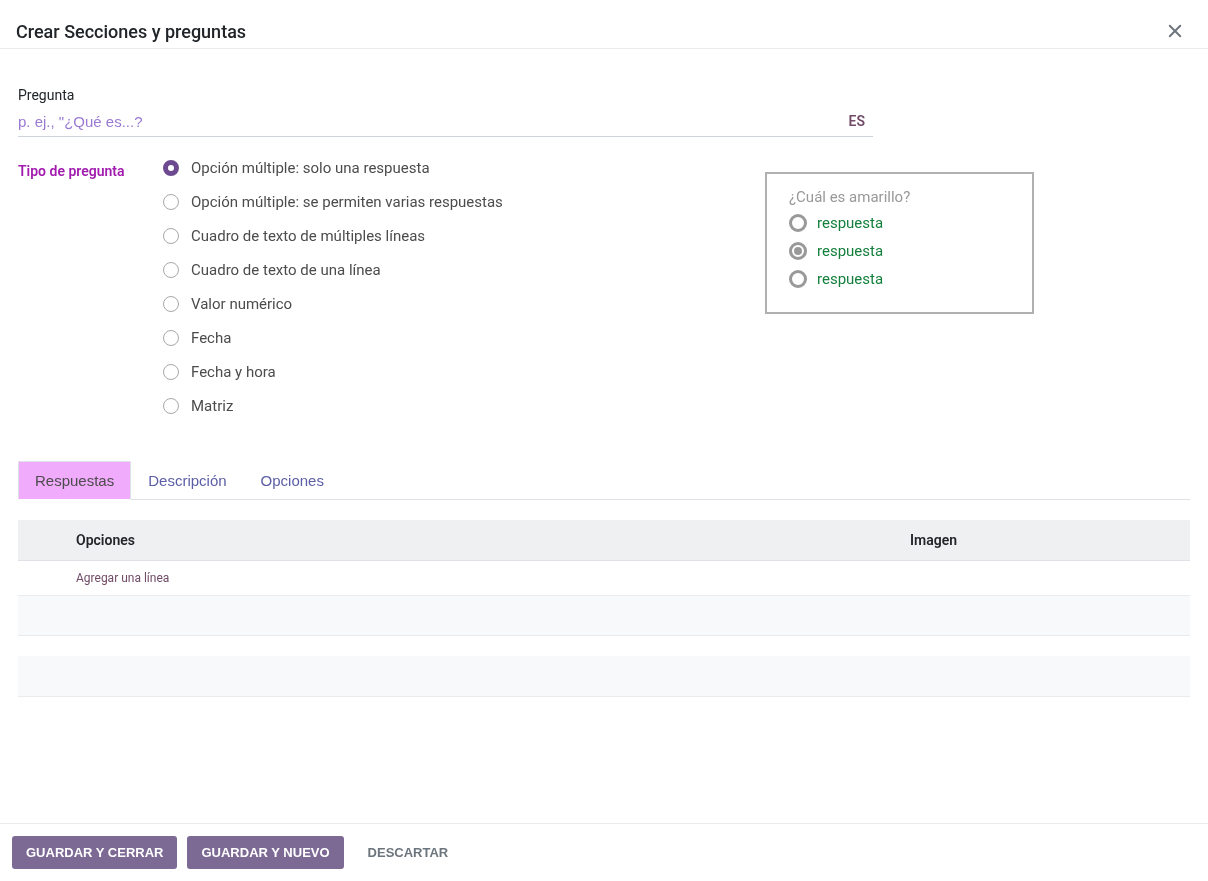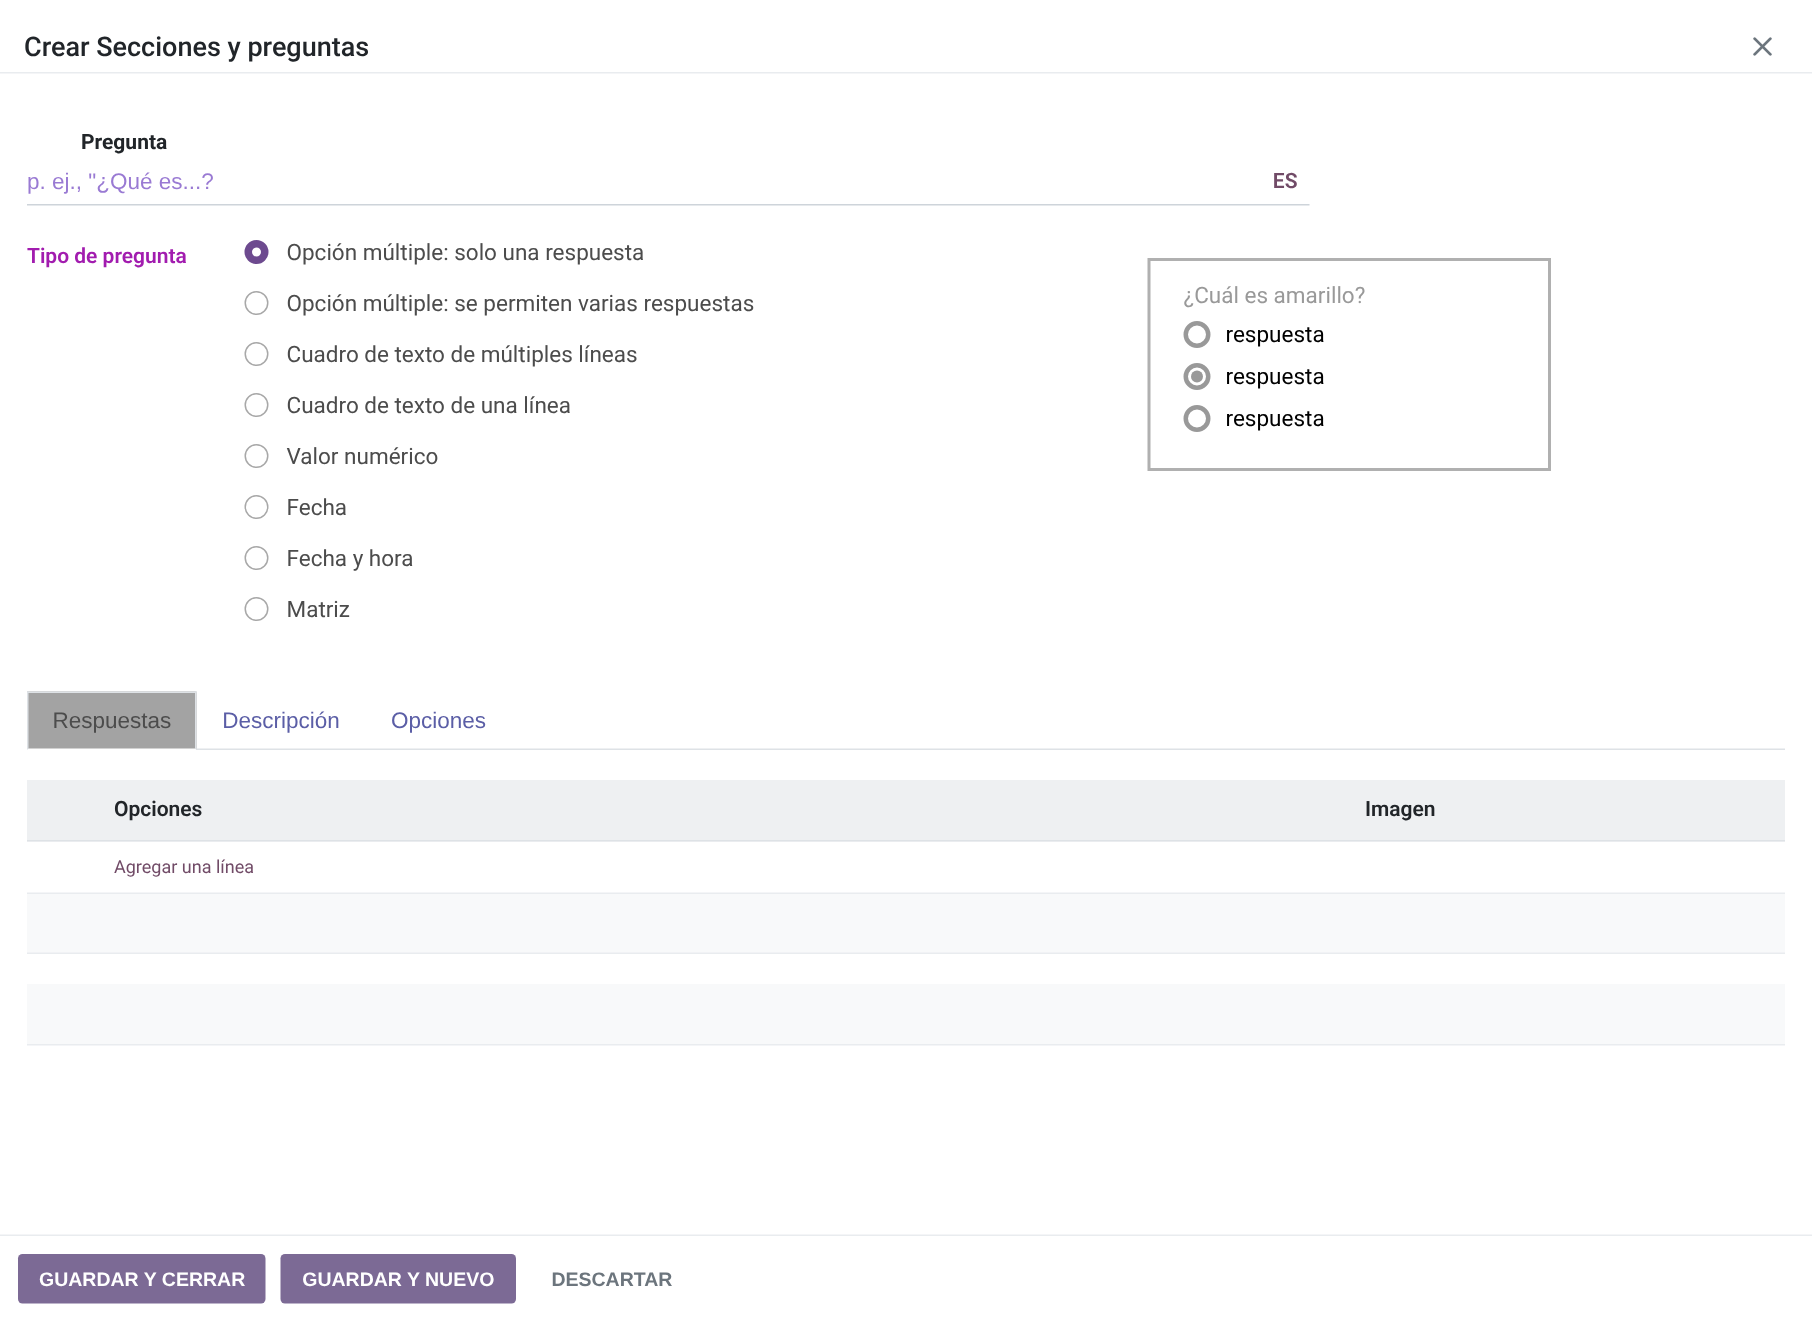--- a/index.html
+++ b/index.html
@@ -47,26 +47,25 @@
     }
     .form-label {
       font-weight: 600;
       font-size: 14px;
       color: #a21caf;
       padding-top: 4px;
       min-width: 145px;
     }
     .form-label-question {
       display: block;
-      font-weight: 700;
+      font-weight: 400;
       font-size: 14px;
       color: #212529;
       margin-bottom: 6px;
       margin-top: 18px;
-      margin-left: 36px;
     }
     .question-input-wrapper {
       position: relative;
       width: 855px;
       margin-bottom: 22px;
     }
     .question-input {
       width: 100%;
       border: none;
       border-bottom: 1px solid #ced4da;
@@ -145,21 +144,21 @@
       justify-content: center;
     }
     .preview-radio.filled::after {
       content: "";
       width: 8px;
       height: 8px;
       background: #999;
       border-radius: 50%;
     }
     .preview-answer-text {
-      color: #000000;
+      color: #15803d;
       font-size: 15px;
     }
     .tabs-container {
       margin-top: 30px;
     }
     .tabs {
       display: flex;
       border-bottom: 1px solid #dee2e6;
     }
     .tab {
@@ -169,21 +168,21 @@
       color: #5b5ea6;
       border: 1px solid transparent;
       border-bottom: none;
       background: none;
     }
     .tab.active {
       color: #4c4c4c;
       border-color: #dee2e6;
       border-bottom: 1px solid #fff;
       margin-bottom: -1px;
-      background: #a3a3a3;
+      background: #f0abfc;
     }
     .table-wrapper {
       margin-top: 20px;
     }
     .table {
       width: 100%;
       border-collapse: collapse;
     }
     .table th {
       text-align: left;

